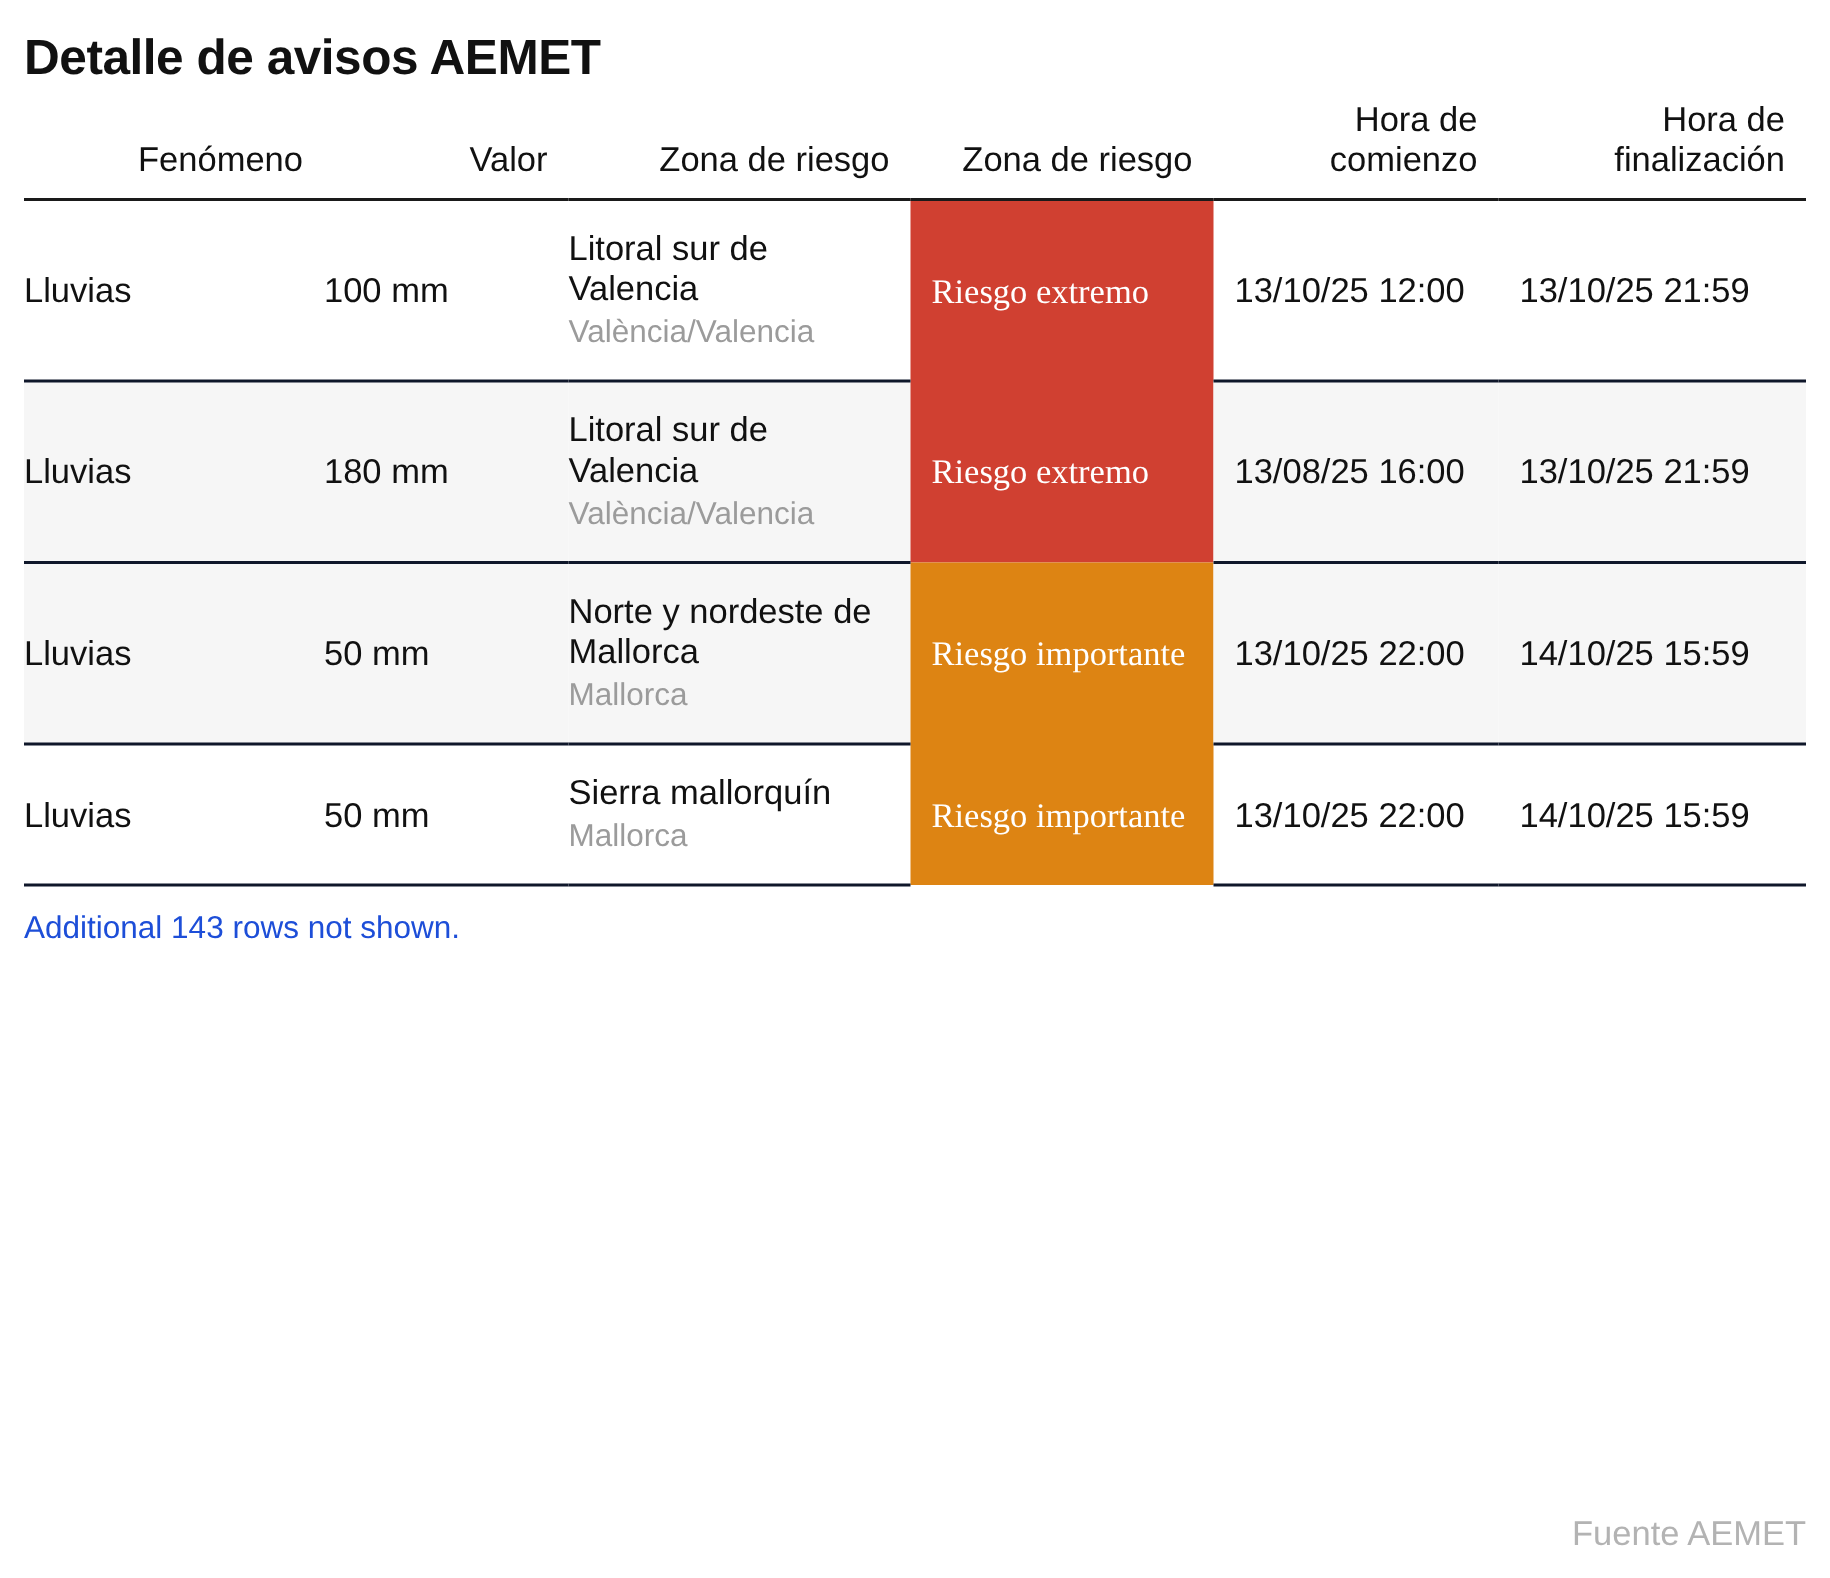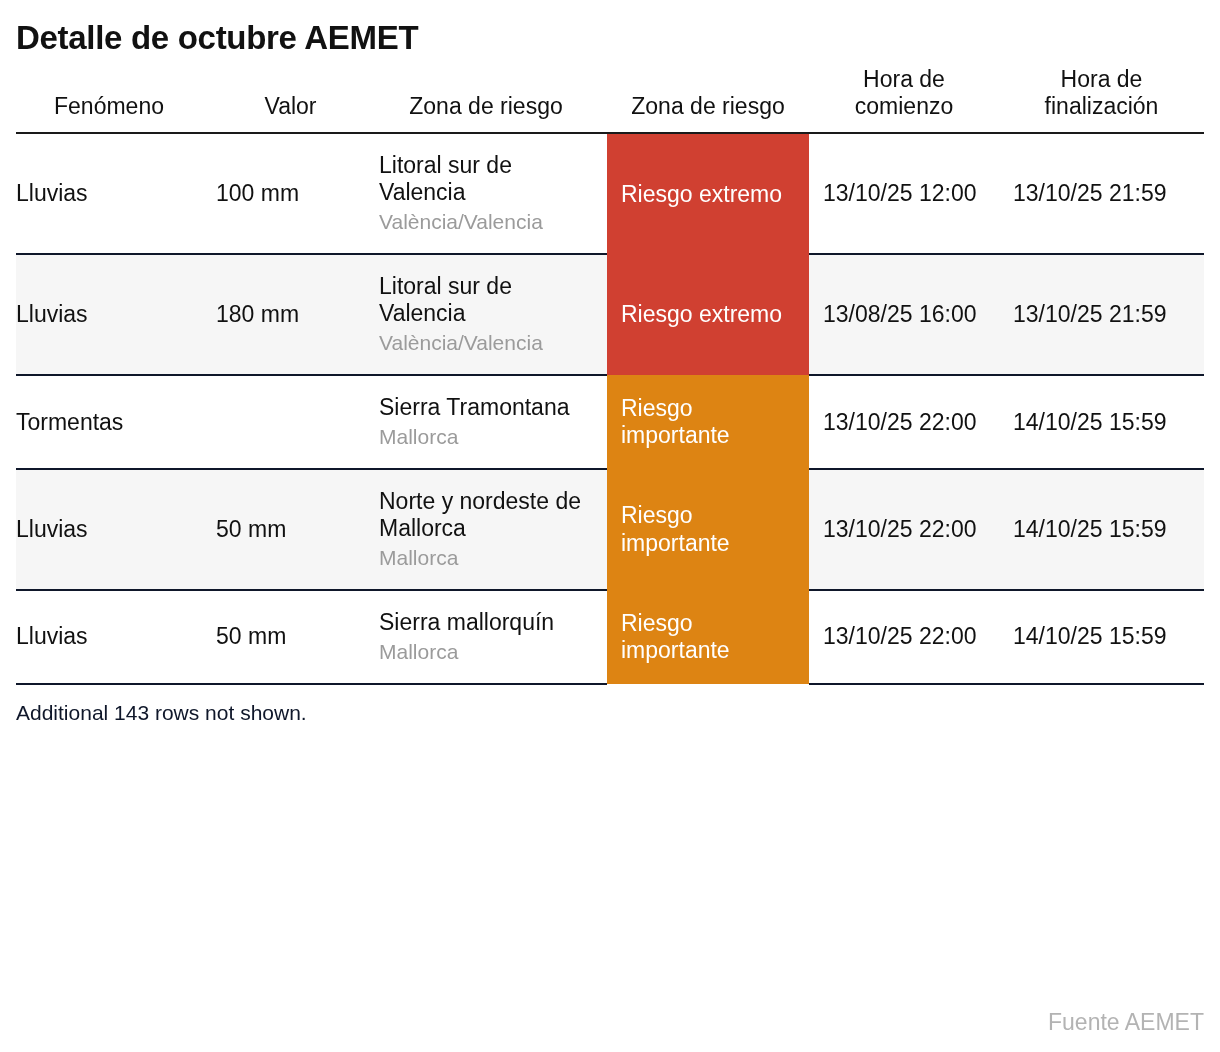--- a/index.html
+++ b/index.html
@@ -43,21 +43,21 @@
     table-layout: fixed;
   }
   table.avisos col.c-fenomeno { width: 200px; }
   table.avisos col.c-valor    { width: 163px; }
   table.avisos col.c-zona     { width: 228px; }
   table.avisos col.c-nivel    { width: 202px; }
   table.avisos col.c-inicio   { width: 190px; }
   table.avisos col.c-fin      { width: 205px; }
 
   thead th {
-    text-align: center;
+    text-align: right;
     vertical-align: bottom;
     font-size: 23px;
     font-weight: normal;
     color: #111111;
     padding: 0 14px 12px 0;
     line-height: 1.17;
   }
   thead th.pad-left { padding-left: 14px; }
   thead tr { border-bottom: 2.5px solid #1a1a1a; }
 
@@ -76,43 +76,44 @@
     display: block;
     color: #9b9b9b;
     font-size: 21px;
     margin-top: 4px;
   }
   td.nivel {
     color: #ffffff;
     padding-left: 14px;
     padding-right: 14px;
     border-bottom: none;
+    font-family: Liberation Serif, serif;
   }
   td.hora { padding-left: 14px; }
 
   .footnote {
     margin-top: 16px;
     font-size: 21px;
-    color: #0f172a;
+    color: #1d4ed8;
   }
   .source {
     position: absolute;
     right: 16px;
     bottom: 16px;
     font-size: 23px;
     color: #b3b3b3;
     text-align: right;
   }
 </style>
 </head>
 <body>
 
 <div class="page">
 
-  <h1 class="title">Detalle de octubre AEMET</h1>
+  <h1 class="title">Detalle de avisos AEMET</h1>
 
   <table class="avisos">
     <colgroup>
       <col class="c-fenomeno">
       <col class="c-valor">
       <col class="c-zona">
       <col class="c-nivel">
       <col class="c-inicio">
       <col class="c-fin">
     </colgroup>
@@ -142,31 +143,20 @@
           <td>Lluvias</td>
           <td>180 mm</td>
           <td class="zona">
             <span class="zona-name">Litoral sur de Valencia</span>
             <span class="zona-sub">València/Valencia</span>
           </td>
           <td class="nivel" style="background: rgb(208, 64, 49);">Riesgo extremo</td>
           <td class="hora">13/08/25 16:00</td>
           <td class="hora">13/10/25 21:59</td>
         </tr>
-        <tr>
-          <td>Tormentas</td>
-          <td></td>
-          <td class="zona">
-            <span class="zona-name">Sierra Tramontana</span>
-            <span class="zona-sub">Mallorca</span>
-          </td>
-          <td class="nivel" style="background: rgb(221, 132, 19);">Riesgo importante</td>
-          <td class="hora">13/10/25 22:00</td>
-          <td class="hora">14/10/25 15:59</td>
-        </tr>
         <tr class="alt">
           <td>Lluvias</td>
           <td>50 mm</td>
           <td class="zona">
             <span class="zona-name">Norte y nordeste de Mallorca</span>
             <span class="zona-sub">Mallorca</span>
           </td>
           <td class="nivel" style="background: rgb(221, 132, 19);">Riesgo importante</td>
           <td class="hora">13/10/25 22:00</td>
           <td class="hora">14/10/25 15:59</td>

